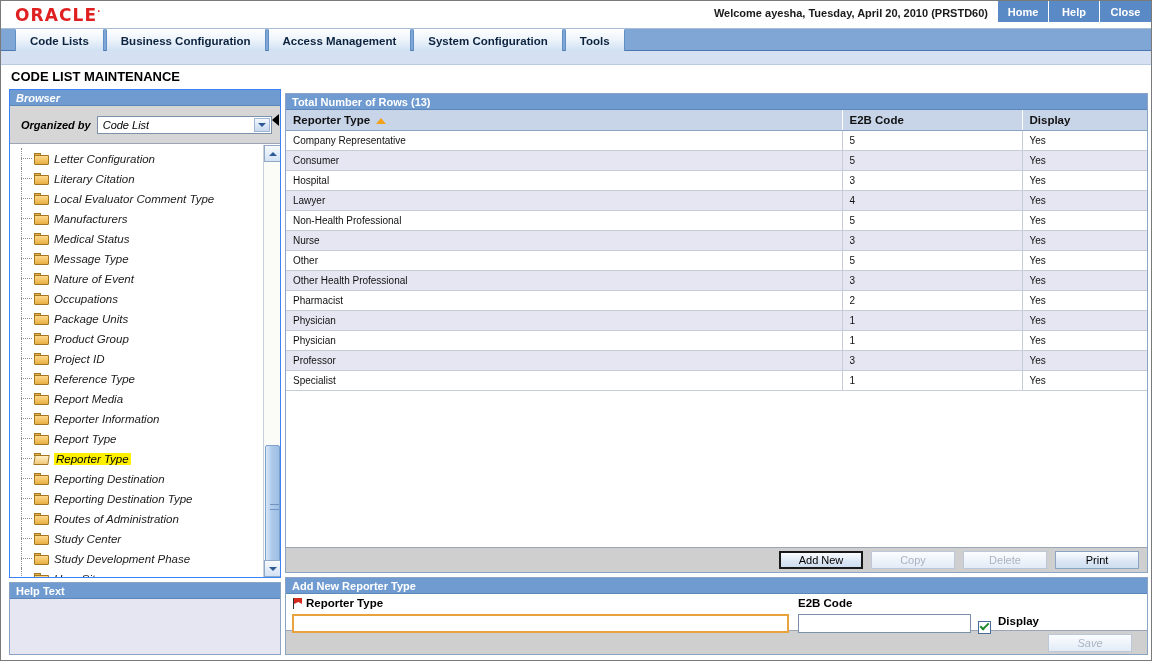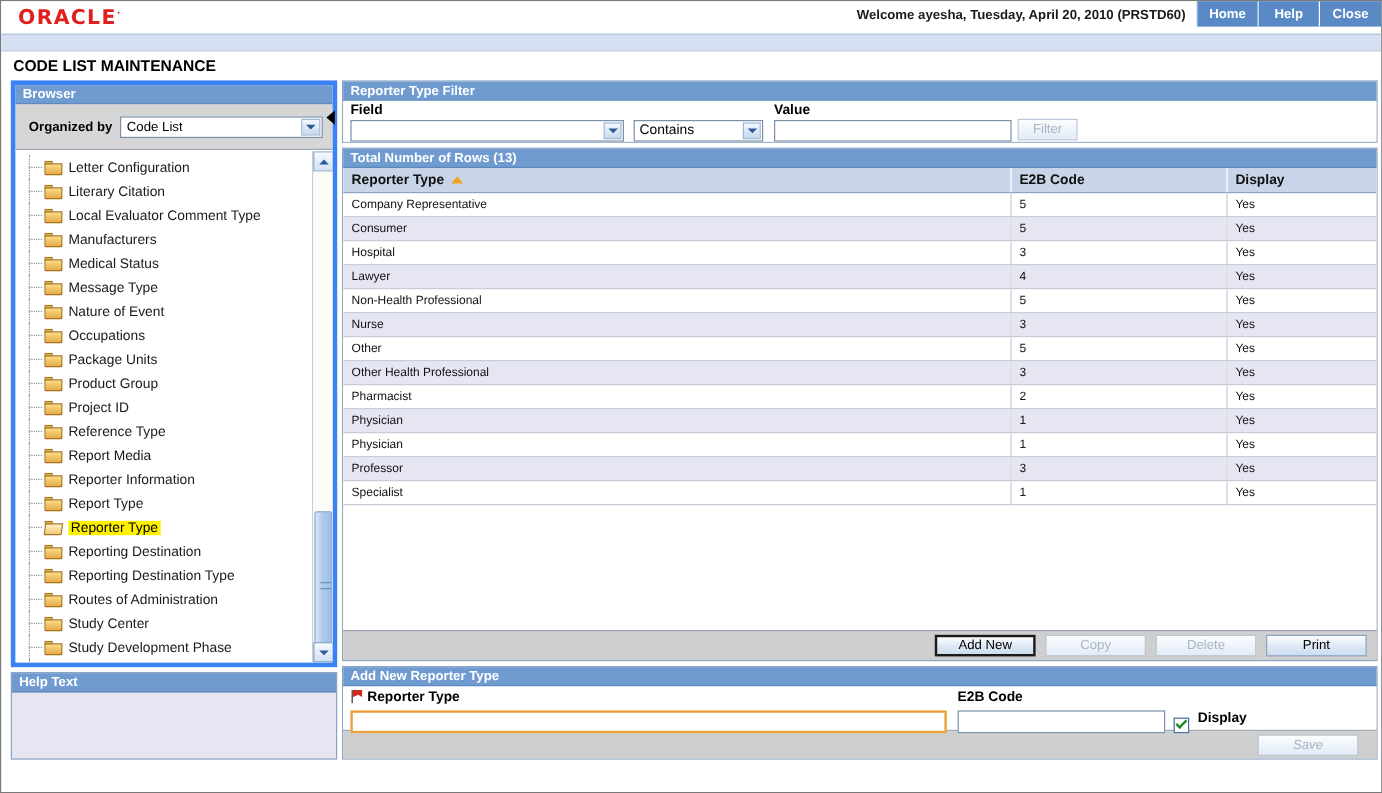--- a/index.html
+++ b/index.html
@@ -131,22 +131,23 @@
   .leftcol {
     width: 272px;
     flex: 0 0 272px;
     display: flex;
     flex-direction: column;
   }
   .browser-panel {
     height: 489px;
     display: flex;
     flex-direction: column;
-    border: 4px solid #3b82f6;
-    background: #ffffff;
+    border: 1px solid #3b82f6;
+    background: #ffffff;
+    font-style: italic;
   }
   .organized-row {
     display: flex; align-items: center;
     height: 38px;
     background: #d6d6d6;
     border-bottom: 1px solid #9aa6b5;
     padding: 0 8px;
   }
   .organized-label {
     font-size: 11px; font-weight: bold; color: #000;
@@ -487,20 +488,27 @@
   <div class="topbar">
     <div class="oracle-logo"><span>ORACLE</span><span class="tm">·</span></div>
     <div class="welcome">Welcome ayesha, Tuesday, April 20, 2010 (PRSTD60)</div>
     <div class="navbtns">
       <a href="#">Home</a>
       <a href="#">Help</a>
       <a href="#">Close</a>
     </div>
   </div>
 
+  <div class="tabstrip">
+    <div class="tab">Code Lists</div>
+    <div class="tab">Business Configuration</div>
+    <div class="tab">Access Management</div>
+    <div class="tab">System Configuration</div>
+    <div class="tab">Tools</div>
+  </div>
   <div class="subbar"></div>
 
   <div class="pagetitle">CODE LIST MAINTENANCE</div>
 
   <div class="content">
 
     <div class="leftcol">
 
       <div class="browser-panel">
         <div class="panel-head">Browser</div>
@@ -734,45 +742,20 @@
 
       <div class="help-panel">
         <div class="panel-head">Help Text</div>
       </div>
     </div>
 
     <div class="collapse-arrow" style="left:271px; top:25px;"></div>
 
     <div class="rightcol">
 
-      <div class="panel filter-panel">
-        <div class="panel-head">Reporter Type Filter</div>
-        <div class="filter-body">
-          <span class="lbl-field" style="left:6px; top:2px;">Field</span>
-          <span class="lbl-field" style="left:359px; top:2px;">Value</span>
-
-          <div class="fld sel" style="left:6px; top:16px; width:228px;">
-            <span class="sel-val"></span>
-            <span class="sel-btn">
-                <span class="chev"></span>
-              </span>
-          </div>
-
-          <div class="fld sel" style="left:242px; top:16px; width:108px;">
-            <span class="sel-val">Contains</span>
-            <span class="sel-btn">
-                <span class="chev"></span>
-              </span>
-          </div>
-
-          <div class="fld" style="left:359px; top:16px; width:198px;"></div>
-
-          <div class="btn disabled" style="position:absolute; left:562px; top:15px; width:50px; height:18px;">Filter</div>
-        </div>
-      </div>
 
       <div class="panel grid-panel">
         <div class="panel-head">Total Number of Rows (13)</div>
         <div class="grid-area">
           <table class="grid">
             <colgroup>
               <col style="width:556px;">
               <col style="width:180px;">
               <col style="width:125px;">
             </colgroup>

